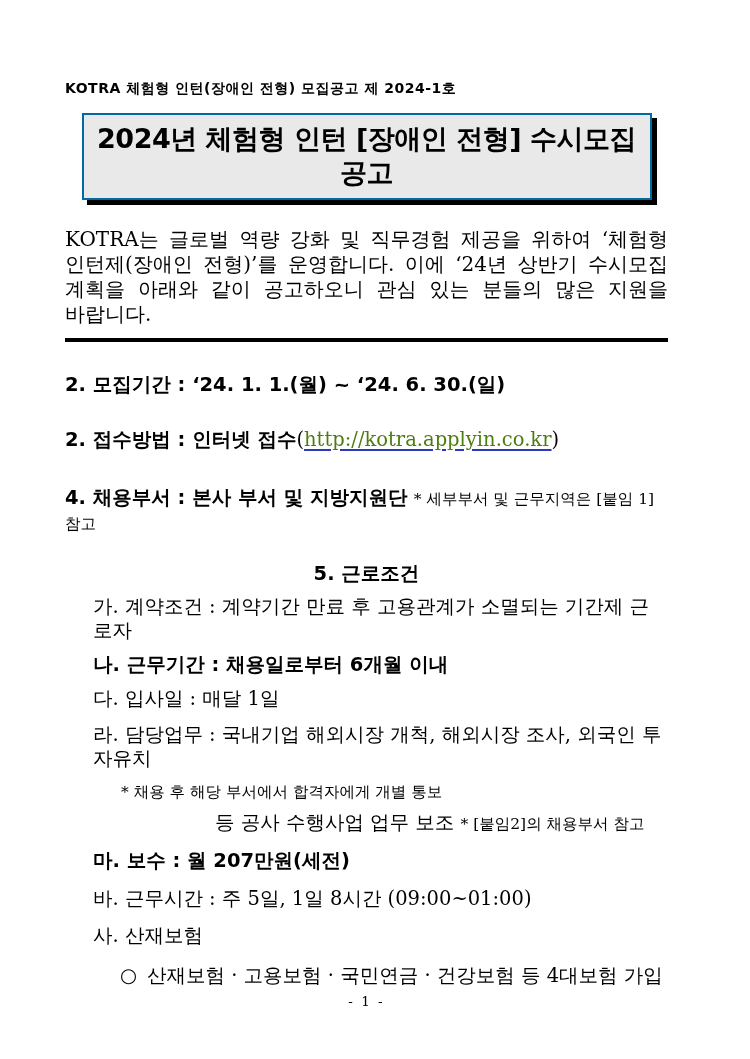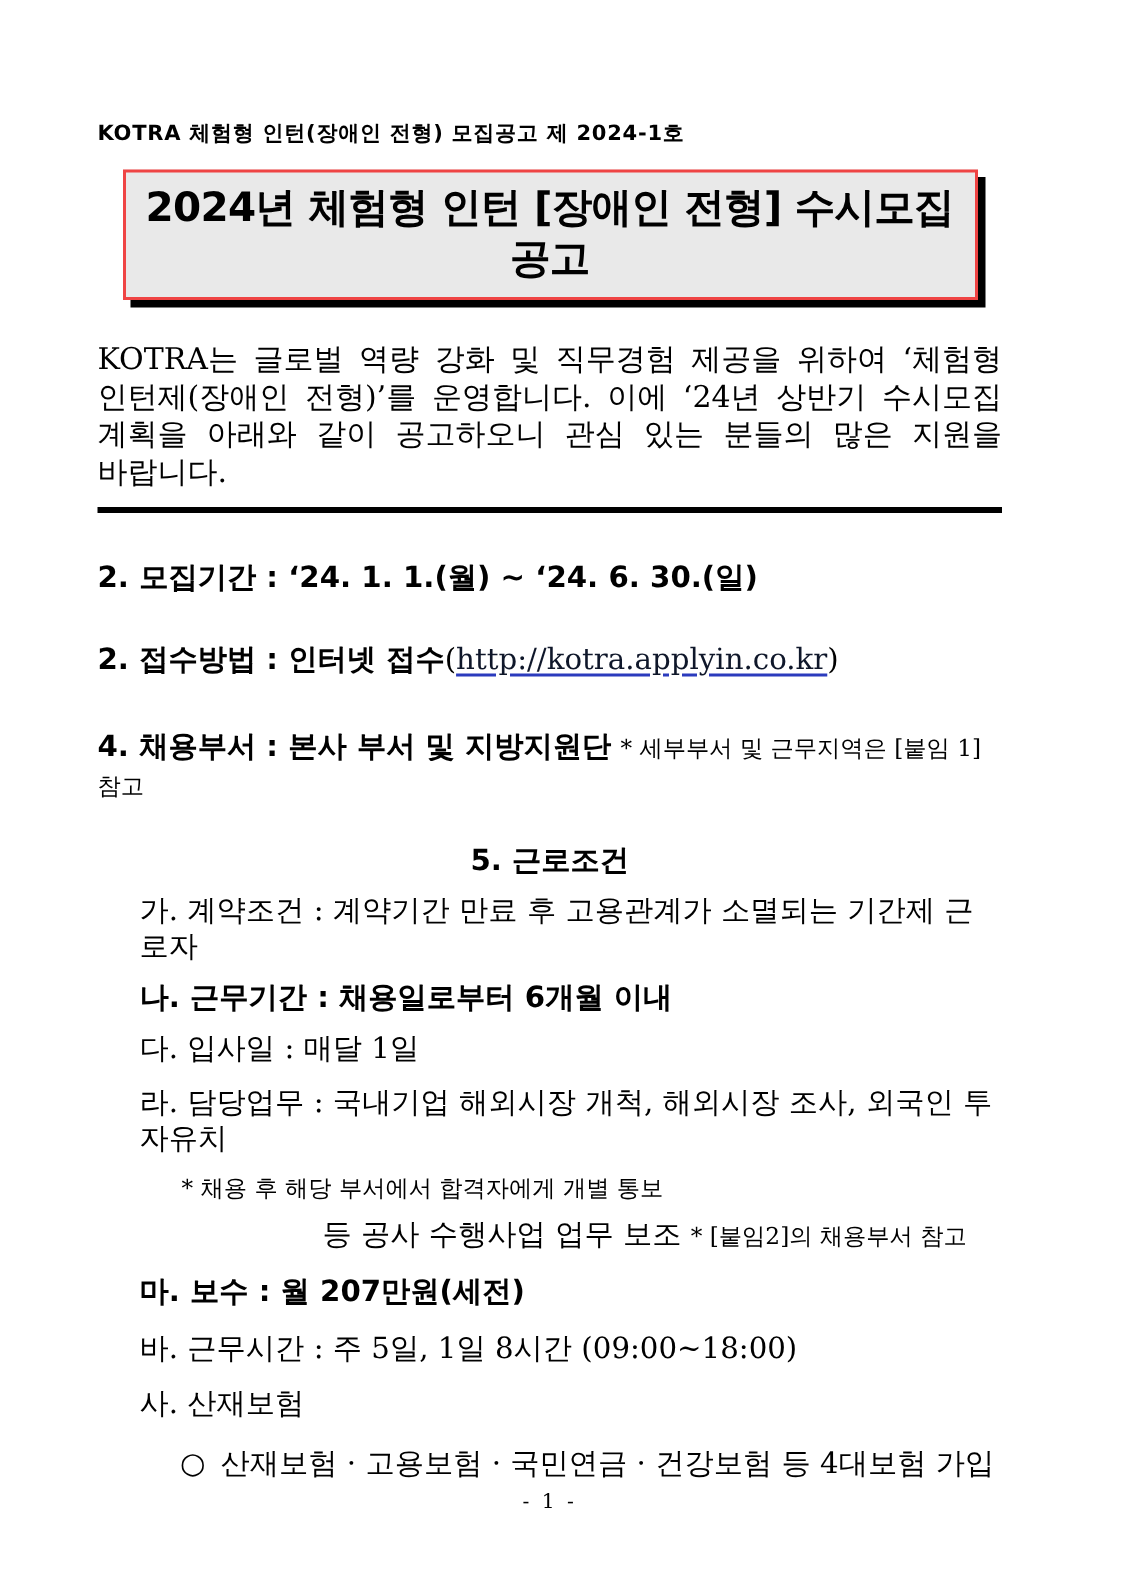--- a/index.html
+++ b/index.html
@@ -22,21 +22,21 @@
     font-family: "DejaVu Sans", "Liberation Sans", sans-serif;
     font-weight: bold;
     font-size: 14px;
     letter-spacing: 0.5px;
   }
 
   .title-box {
     margin: 15px auto 0 auto;
     width: 566px;
     background: #e9e9e9;
-    border: 2px solid #ef4444;
+    border: 2px solid #0369a1;
     box-shadow: 5px 5px 0 #000;
     text-align: center;
     padding: 7px 0 8px 0;
     font-family: "DejaVu Sans", "Liberation Sans", sans-serif;
     font-weight: bold;
     font-size: 27px;
     line-height: 34px;
     letter-spacing: -0.5px;
   }
 
@@ -59,21 +59,21 @@
   .item-1 { margin-top: 54px; }
   .item-2 { margin-top: 31px; }
   .item-3 { margin-top: 31px; }
   .item-4 { margin-top: 34px; }
   .item-5 { margin-top: 26px; text-align: center; }
 
   .item .heading { font-family: "DejaVu Sans", "Liberation Sans", sans-serif; font-weight: bold; font-size: 19.5px; }
   .small-note { font-size: 15.5px; }
 
   .doc-link {
-    color: #0f172a;
+    color: #4d7c0f;
     text-decoration: underline;
     text-decoration-color: #2b3bbd;
     text-decoration-thickness: 1.5px;
     text-underline-offset: 3px;
     cursor: pointer;
   }
 
   .sub { padding-left: 28px; font-size: 19.5px; line-height: 24px; }
   .sub-ga   { margin-top: 9px; }
   .sub-na   { margin-top: 10px; }
@@ -140,21 +140,21 @@
     <div class="sub sub-ra">라. 담당업무 : 국내기업 해외시장 개척, 해외시장 조사, 외국인 투자유치</div>
 
     <div class="sub sub-note">* 채용 후 해당 부서에서 합격자에게 개별 통보</div>
 
     <div class="sub sub-ra2">
       <span>등 공사 수행사업 업무 보조 </span><span class="small-note">* [붙임2]의 채용부서 참고</span>
     </div>
 
     <div class="sub sub-ma gothic">마. 보수 : 월 207만원(세전)</div>
 
-    <div class="sub sub-ba">바. 근무시간 : 주 5일, 1일 8시간 (09:00~18:00)</div>
+    <div class="sub sub-ba">바. 근무시간 : 주 5일, 1일 8시간 (09:00~01:00)</div>
 
     <div class="sub sub-sa">사. 산재보험</div>
 
     <div class="sub sub-bullet1">
       <span class="bullet-marker">○</span><span>산재보험 · 고용보험 · 국민연금 · 건강보험 등 4대보험 가입</span>
     </div>
 
   </div>
 
   <div class="footer">- 1 -</div>

